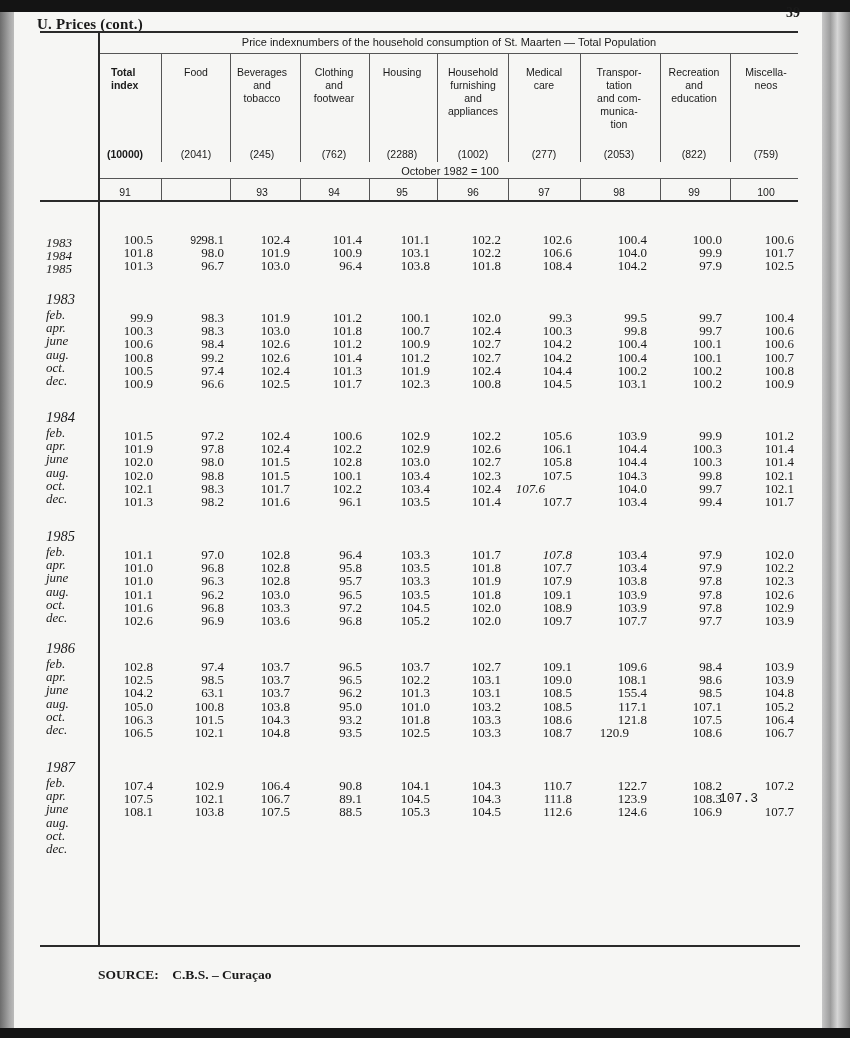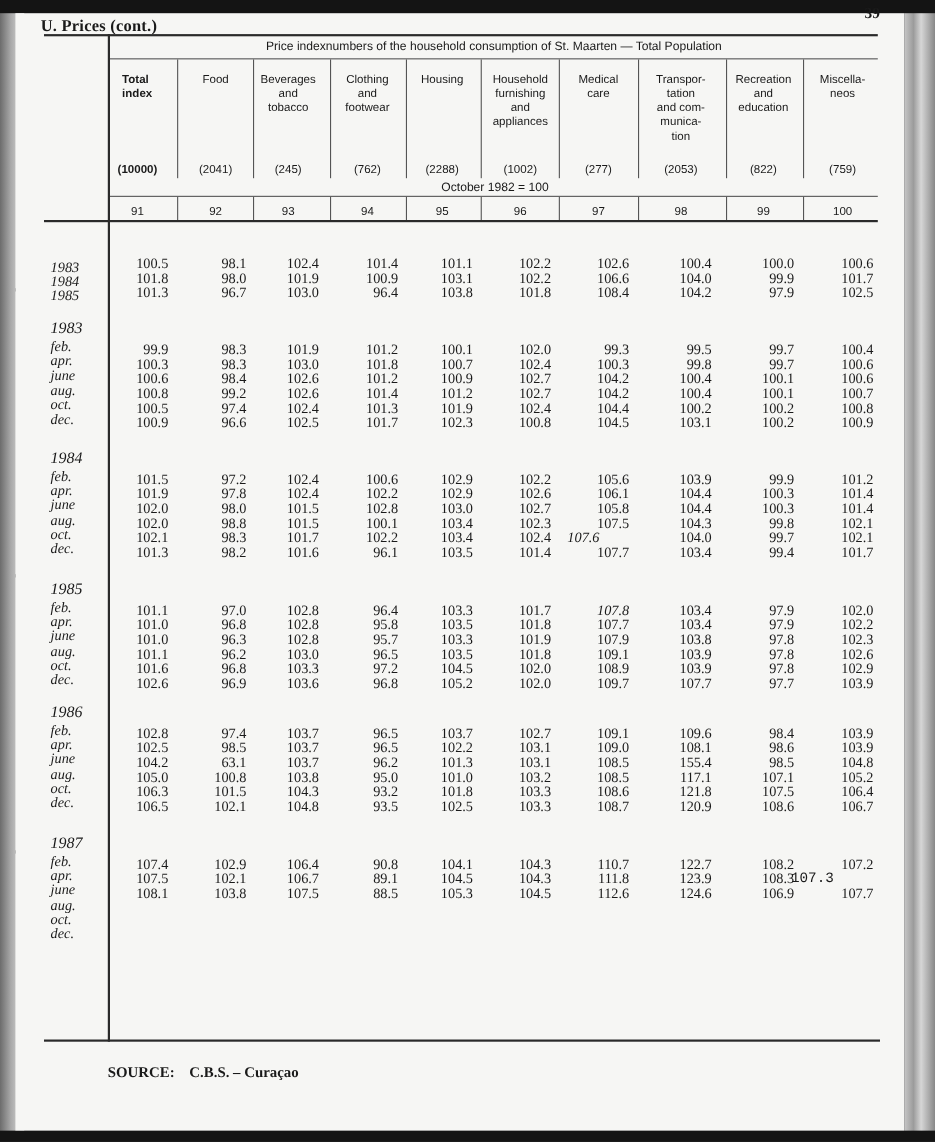--- a/index.html
+++ b/index.html
@@ -126,21 +126,21 @@
     <div class="col-head bold" style="left: 111px; width: 72px; text-align: left;">
       <div>Total</div>
       <div>index</div>
     </div>
     <div class="weight bold" style="left: 93px; width: 64px;">(10000)</div>
     <div class="colnum" style="left: 105px; width: 40px;">91</div>
     <div class="col-head" style="left: 160px; width: 72px;">
       <div>Food</div>
     </div>
     <div class="weight" style="left: 164px; width: 64px;">(2041)</div>
-    <div class="colnum" style="left: 176px; width: 40px;">92</div>
+    <div class="colnum" style="left: 176px; width: 40px; margin-top: 48px;">92</div>
     <div class="col-head" style="left: 226px; width: 72px;">
       <div>Beverages</div>
       <div>and</div>
       <div>tobacco</div>
     </div>
     <div class="weight" style="left: 230px; width: 64px;">(245)</div>
     <div class="colnum" style="left: 242px; width: 40px;">93</div>
     <div class="col-head" style="left: 298px; width: 72px;">
       <div>Clothing</div>
       <div>and</div>
@@ -482,21 +482,21 @@
     <div class="cell" style="top: 712.8px; left: 676px;">107.5</div>
     <div class="cell" style="top: 712.8px; left: 748px;">106.4</div>
     <div class="row-label" style="top: 723px;">dec.</div>
     <div class="cell" style="top: 726px; left: 107px;">106.5</div>
     <div class="cell" style="top: 726px; left: 178px;">102.1</div>
     <div class="cell" style="top: 726px; left: 244px;">104.8</div>
     <div class="cell" style="top: 726px; left: 316px;">93.5</div>
     <div class="cell" style="top: 726px; left: 384px;">102.5</div>
     <div class="cell" style="top: 726px; left: 455px;">103.3</div>
     <div class="cell" style="top: 726px; left: 526px;">108.7</div>
-    <div class="cell" style="top: 726px; left: 601px;">120.9</div>
+    <div class="cell" style="top: 726px; left: 583px;">120.9</div>
     <div class="cell" style="top: 726px; left: 676px;">108.6</div>
     <div class="cell" style="top: 726px; left: 748px;">106.7</div>
     <div class="row-label year-head" style="top: 760px;">1987</div>
     <div class="row-label" style="top: 776px;">feb.</div>
     <div class="cell" style="top: 779px; left: 107px;">107.4</div>
     <div class="cell" style="top: 779px; left: 178px;">102.9</div>
     <div class="cell" style="top: 779px; left: 244px;">106.4</div>
     <div class="cell" style="top: 779px; left: 316px;">90.8</div>
     <div class="cell" style="top: 779px; left: 384px;">104.1</div>
     <div class="cell" style="top: 779px; left: 455px;">104.3</div>

